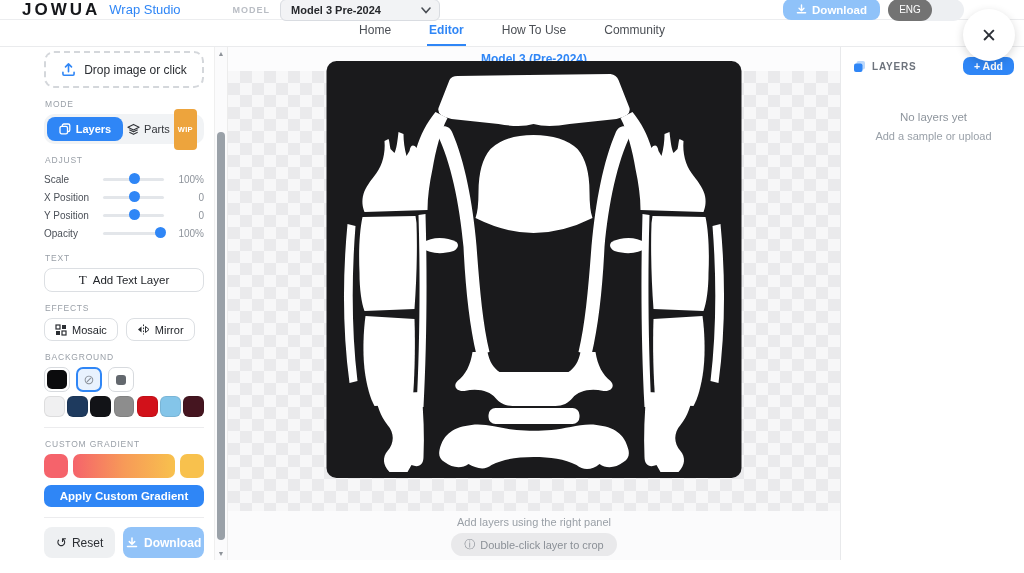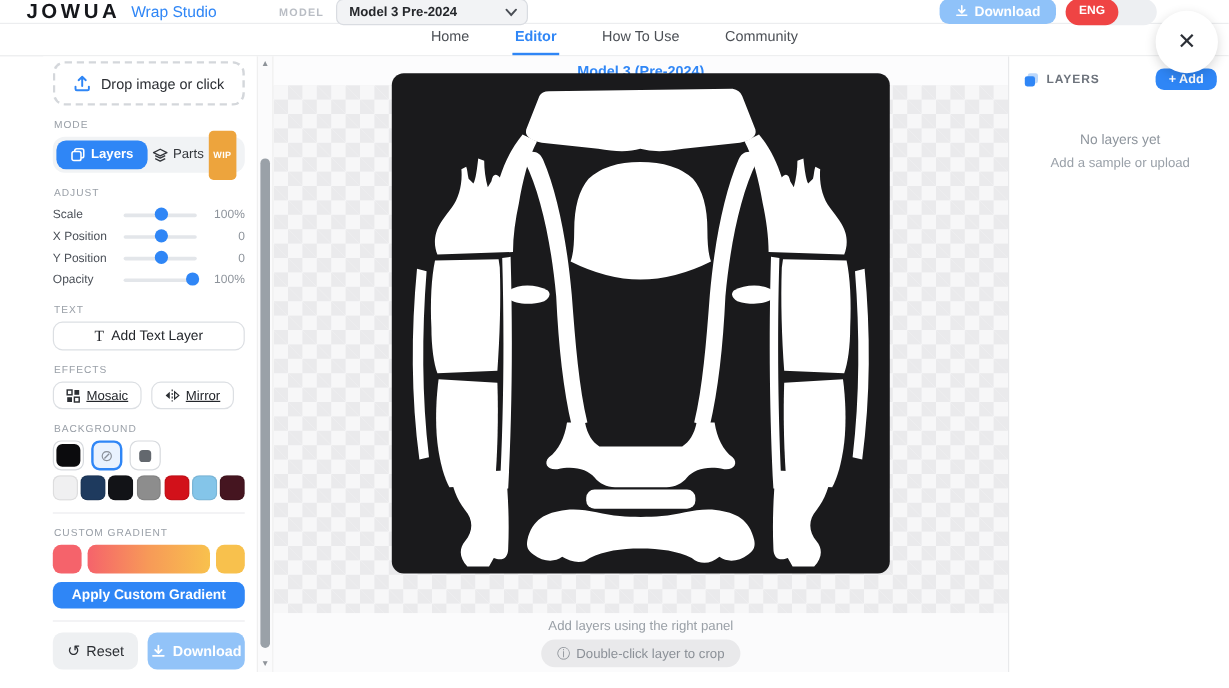--- a/index.html
+++ b/index.html
@@ -13,21 +13,21 @@
   .appname { font-weight:normal; font-size:13px; color:#2f86f6; margin-left:9px; }
   .model-label { font-size:9px; font-weight:bold; letter-spacing:1px; color:#b9bdc4; margin-left:52px; }
   .model-select { margin-left:10px; position:relative; background:#f2f3f5; border:1px solid #d9dce1;
     border-radius:6px; height:22px; width:160px; display:flex; align-items:center;
     padding:0 8px 0 10px; font-size:11px; font-weight:bold; color:#26282c; cursor:pointer; }
   .model-select svg { position:absolute; right:8px; top:7px; }
   .top-right { margin-left:auto; display:flex; align-items:center; gap:8px; padding-right:48px; }
   .dl-top { background:#8fc2f9; color:#fff; font-size:11.5px; font-weight:bold; border:none;
     border-radius:8px; height:21px; padding:0 13px; display:flex; align-items:center; gap:5px; cursor:pointer; }
   .lang-toggle { background:#edeff2; border-radius:12px; height:22px; width:76px; display:flex; align-items:center; }
-  .lang-pill { background:#ef4444; color:#fff; font-size:10px; font-weight:bold; border-radius:11px;
+  .lang-pill { background:#737373; color:#fff; font-size:10px; font-weight:normal; border-radius:11px;
     height:22px; width:44px; display:flex; align-items:center; justify-content:center;text-align:center; }
   .close-btn { position:absolute; top:9px; right:9px; width:52px; height:52px; border-radius:50%;
     background:#fff; box-shadow:0 3px 10px rgba(0,0,0,.16); display:flex; align-items:center;
     justify-content:center; font-size:19px; color:#2b2f36; z-index:50; cursor:pointer; }
 
   
   .nav { height:27px; display:flex; align-items:flex-end; justify-content:center; gap:34px;
     border-bottom:1px solid #eaebed; background:#fff; }
   .nav-tab { font-size:12px; color:#4b4f55; padding:0 2px 7px; cursor:pointer; border-bottom:2px solid transparent; }
   .nav-tab.active { color:#2f86f6; font-weight:bold; border-bottom-color:#2f86f6; }
@@ -48,21 +48,21 @@
   .wip { background:#eda43d; color:#fff; font-size:7.5px; font-weight:bold; border-radius:4px; padding:16px 4px; letter-spacing:.3px; }
   .slider-row { display:grid; grid-template-columns:53px 1fr 34px; align-items:center; height:18px; gap:6px; }
   .slider-row .sl-name { font-size:10px; color:#4b5058; }
   .sl-track { position:relative; height:3px; background:#e3e6ea; border-radius:2px; cursor:pointer; }
   .sl-thumb { position:absolute; top:-4.5px; width:11px; height:11px; border-radius:50%; background:#2f86f6; }
   .slider-row .sl-val { font-size:10px; color:#8d939b; text-align:right; }
   .btn-outline { width:100%; background:#fff; border:1px solid #dcdfe3; border-radius:8px; height:24px;
     display:flex; align-items:center; justify-content:center; gap:6px; font-size:11.5px; color:#23262b; cursor:pointer; }
   .fx-row { display:flex; gap:8px; }
   .fx-btn { background:#fff; border:1px solid #dcdfe3; border-radius:8px; height:23px; padding:0 10px;
-    display:flex; align-items:center; gap:5px; font-size:11px; color:#23262b; cursor:pointer;text-decoration:underline; }
+    display:flex; align-items:center; gap:5px; font-size:11px; color:#23262b; cursor:pointer; }
   .bg-row1 { display:flex; gap:6px; }
   .bg-btn { width:26px; height:25px; border:1px solid #d7dade; border-radius:7px; background:#fff;
     display:flex; align-items:center; justify-content:center; cursor:pointer; }
   .bg-btn .blk { width:20px; height:19px; background:#0b0b0d; border-radius:5px; }
   .bg-btn.selected { border:2px solid #2f86f6; background:#e9f2fe; }
   .bg-btn .nosym { font-size:13px; color:#8a9099; line-height:1; }
   .bg-btn .gsq { width:10px; height:10px; background:#63686e; border-radius:3px; }
   .palette { display:flex; gap:2.5px; margin-top:4px; }
   .swatch { width:21px; height:21px; border-radius:6px; cursor:pointer; border:1px solid rgba(0,0,0,.08); }
   .divider { border-top:1px solid #ececee; margin:10px 0 0; }

